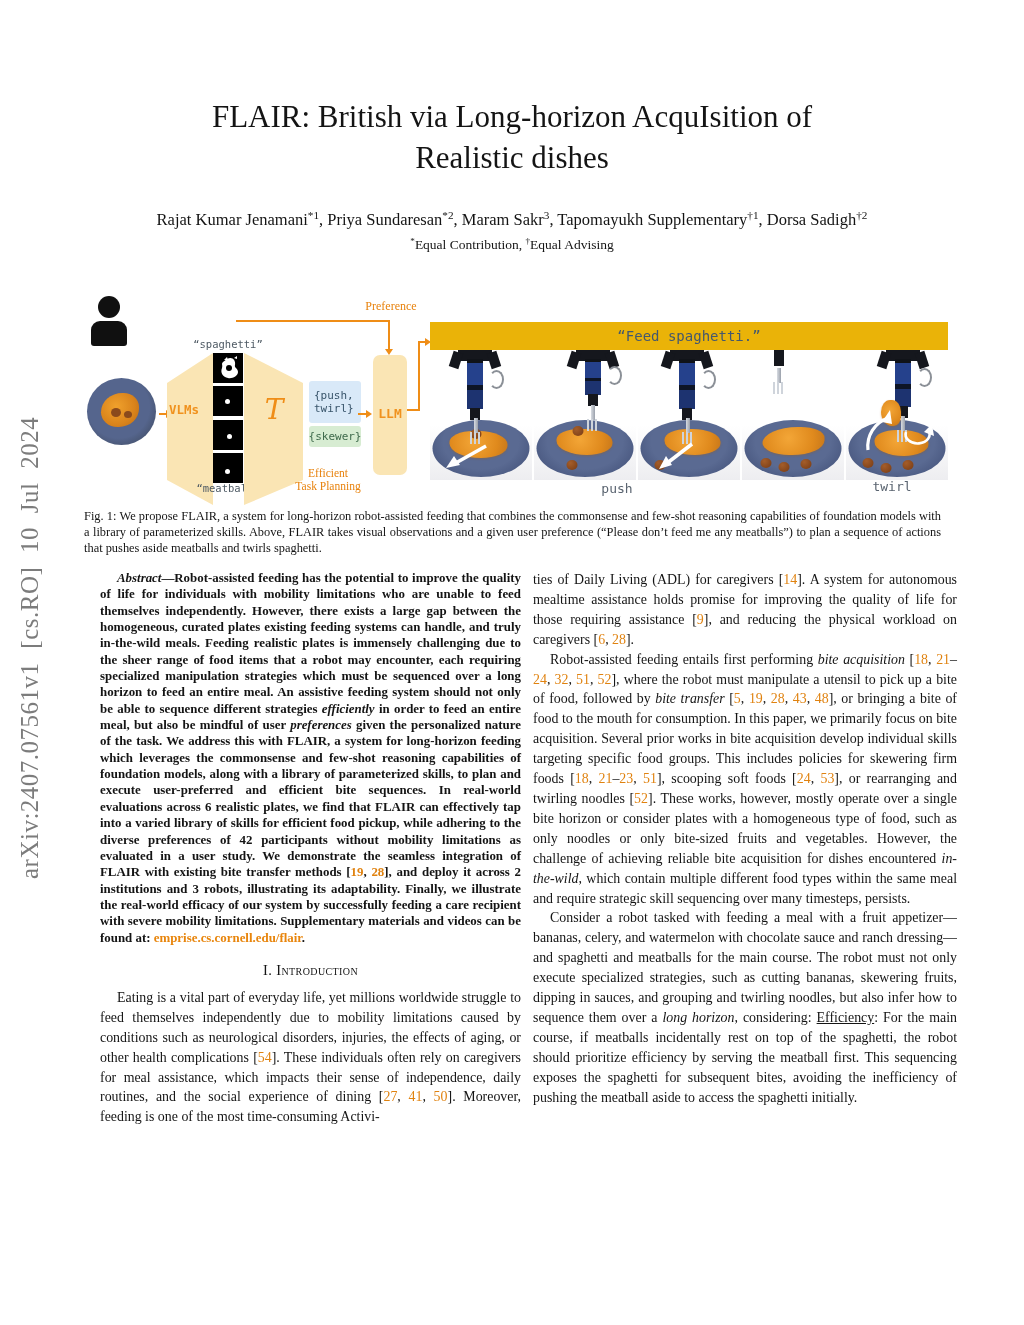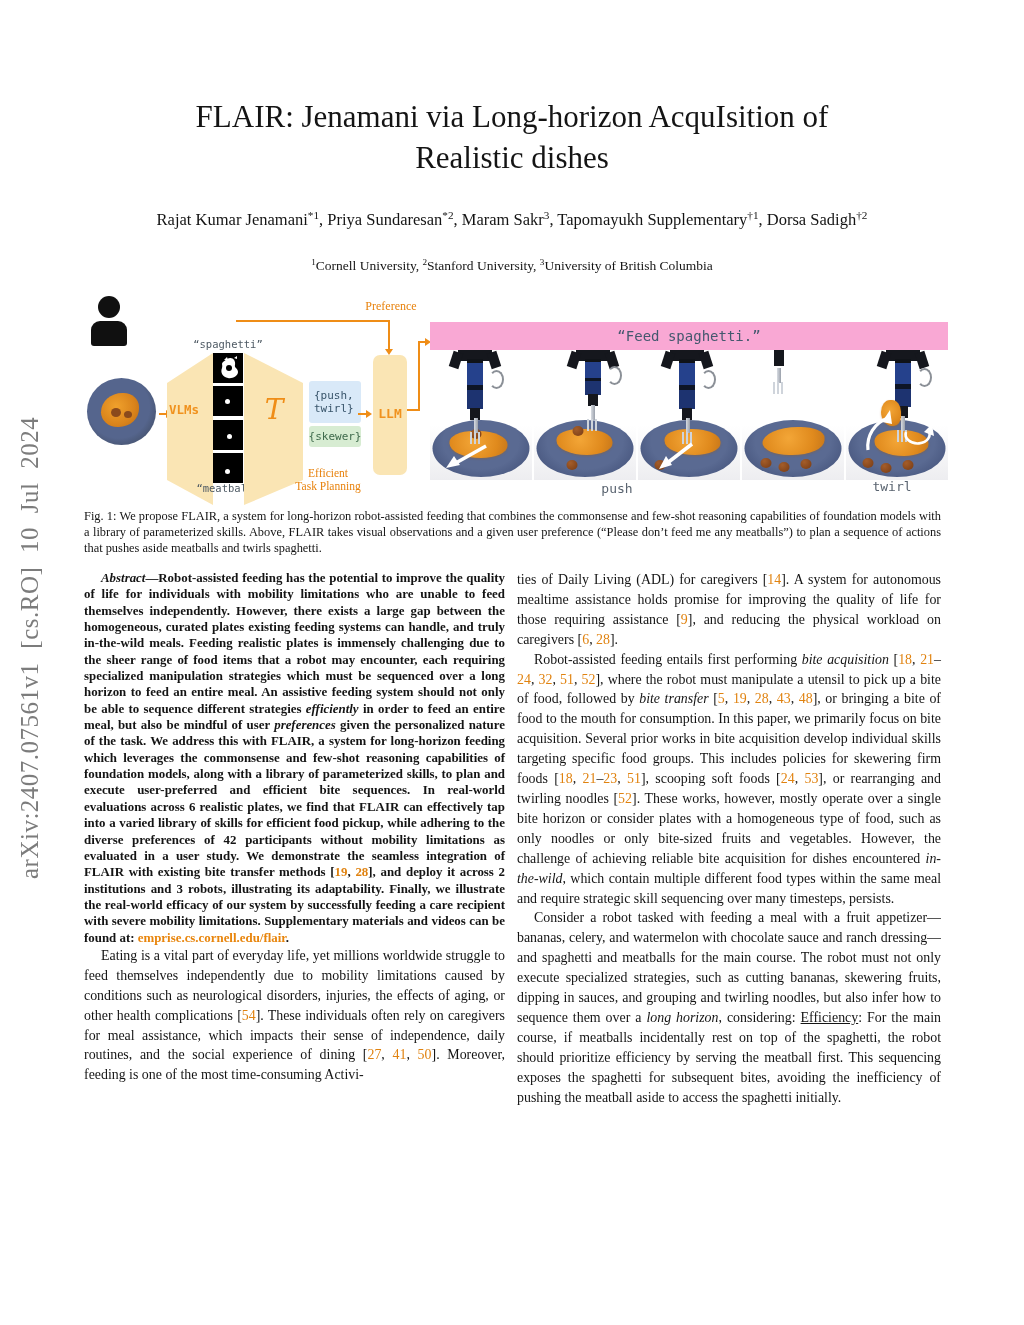--- a/index.html
+++ b/index.html
@@ -67,21 +67,21 @@
   .sq .dot{position:absolute;width:5px;height:5px;border-radius:50%;background:#fff;}
 
   .pt-box{position:absolute;left:225px;top:88px;width:47px;height:42px;background:#d9e9f8;border-radius:3px;
     font-size:11px;line-height:13px;color:#39556b;display:flex;align-items:center;padding-left:5px;white-space:pre-line;}
   .sk-box{position:absolute;left:225px;top:133px;width:52px;height:21px;background:#d7ecd2;border-radius:3px;
     font-size:11px;color:#3f6a4c;display:flex;align-items:center;justify-content:center;}
 
   .llm-box{position:absolute;left:289px;top:62px;width:34px;height:120px;background:#fae5b4;border-radius:7px;}
   .llm-txt{position:absolute;left:289px;top:113px;width:34px;text-align:center;font-size:13px;font-weight:bold;color:#f0921e;}
 
-  .banner{position:absolute;left:346px;top:29px;width:518px;height:28px;background:#f9a8d4;
+  .banner{position:absolute;left:346px;top:29px;width:518px;height:28px;background:#eab308;
     display:flex;align-items:center;justify-content:center;font-size:14px;color:#44586e;}
 
   .photos{position:absolute;left:346px;top:57px;width:518px;height:130px;display:flex;gap:2px;}
   .photo{position:relative;flex:1;background:linear-gradient(#ffffff 58%,#ededf0);overflow:hidden;}
   .plate{position:absolute;bottom:3px;left:50%;transform:translateX(-50%);width:97px;height:57px;border-radius:50%;
     background:radial-gradient(ellipse at 50% 38%, #5a6a92 0 55%, #4b5a82 78%, #33405f 100%);}
   .spag{position:absolute;border-radius:45% 55% 50% 60%;
     background:radial-gradient(circle at 42% 40%, #f3a637, #e08a1d 62%, #c4751a);box-shadow:0 1px 2px #a35e1566;}
   .mb{position:absolute;width:11px;height:10px;border-radius:50%;
     background:radial-gradient(circle at 35% 30%, #a45d2a, #773b14);}
@@ -96,40 +96,40 @@
   .fork .handle{position:absolute;left:4px;top:0;width:4px;height:15px;background:linear-gradient(90deg,#d8dce2,#9aa0ab);}
   .fork .tines{position:absolute;left:0;bottom:0;width:12px;height:12px;
     background:repeating-linear-gradient(90deg,#cfd4db 0 2px,transparent 2px 4px);}
   .warrow{position:absolute;}
   .photo-label{position:absolute;font-size:13px;color:#5a6470;}
 
   
   .caption{position:absolute;left:84px;top:509px;width:857px;font-size:12.4px;line-height:15.8px;text-align:justify;}
 
   
-  .col{position:absolute;top:570px;}
+  .col{position:absolute;top:570px;margin-left:16px;}
   .col-left{left:84px;width:421px;}
   .col-right{left:517px;width:424px;}
   p.body{margin:0;font-size:13.9px;line-height:19.9px;text-align:justify;}
   p.indent{text-indent:17px;}
   .abstract{margin:0;font-size:12.9px;line-height:16.35px;text-align:justify;font-weight:bold;text-indent:17px;}
   .sec{margin:16px 0 9px 0;text-align:center;font-size:14.5px;font-weight:normal;
     font-variant:small-caps;letter-spacing:.4px;}
 </style>
 </head>
 <body>
 
 <div class="page">
 
   <div class="watermark">arXiv:2407.07561v1 [cs.RO] 10 Jul 2024</div>
 
-  <h1 class="title"><span>FLAIR: Jenamani via Long-horizon AcquIsition of</span><br><span>Realistic dishes</span></h1>
+  <h1 class="title"><span>FLAIR: British via Long-horizon AcquIsition of</span><br><span>Realistic dishes</span></h1>
 
   <div class="authors"><span>Rajat Kumar Jenamani</span><span class="rt-sup">*1</span><span>, Priya Sundaresan</span><span class="rt-sup">*2</span><span>, Maram Sakr</span><span class="rt-sup">3</span><span>, Tapomayukh Supplementary</span><span class="rt-sup">†1</span><span>, Dorsa Sadigh</span><span class="rt-sup">†2</span></div>
-  <div class="affil"><span class="rt-sup">1</span><span>Cornell University, </span><span class="rt-sup">2</span><span>Stanford University, </span><span class="rt-sup">3</span><span>University of British Columbia</span></div>
+  <div class="contrib"><span class="rt-sup">*</span><span>Equal Contribution, </span><span class="rt-sup">†</span><span>Equal Advising</span></div>
 
   <div class="figure">
 
     <div class="person-head"></div>
     <div class="person-body"></div>
 
     <div class="pref-label lbl-orange">Preference</div>
     <div class="line" style="left:152px;top:27px;width:154px;height:1.8px;"></div>
     <div class="line" style="left:304px;top:27px;width:1.8px;height:29px;"></div>
     <div class="arr arr-down" style="left:301px;top:56px;"></div>
@@ -279,20 +279,21 @@
     </div>
 
     <div class="photo-label mono" style="left:503px;top:188px;width:60px;text-align:center;">push</div>
     <div class="photo-label mono" style="left:778px;top:186px;width:60px;text-align:center;">twirl</div>
   </div>
 
   <div class="caption">Fig. 1: We propose FLAIR, a system for long-horizon robot-assisted feeding that combines the commonsense and few-shot reasoning capabilities of foundation models with a library of parameterized skills. Above, FLAIR takes visual observations and a given user preference (“Please don’t feed me any meatballs”) to plan a sequence of actions that pushes aside meatballs and twirls spaghetti.</div>
 
   <div class="col col-left">
     <p class="abstract"><span class="rt-bi">Abstract</span><span>—Robot-assisted feeding has the potential to improve the quality of life for individuals with mobility limitations who are unable to feed themselves independently. However, there exists a large gap between the homogeneous, curated plates existing feeding systems can handle, and truly in-the-wild meals. Feeding realistic plates is immensely challenging due to the sheer range of food items that a robot may encounter, each requiring specialized manipulation strategies which must be sequenced over a long horizon to feed an entire meal. An assistive feeding system should not only be able to sequence different strategies </span><span class="rt-bi">efficiently</span><span> in order to feed an entire meal, but also be mindful of user </span><span class="rt-bi">preferences</span><span> given the personalized nature of the task. We address this with FLAIR, a system for long-horizon feeding which leverages the commonsense and few-shot reasoning capabilities of foundation models, along with a library of parameterized skills, to plan and execute user-preferred and efficient bite sequences. In real-world evaluations across 6 realistic plates, we find that FLAIR can effectively tap into a varied library of skills for efficient food pickup, while adhering to the diverse preferences of 42 participants without mobility limitations as evaluated in a user study. We demonstrate the seamless integration of FLAIR with existing bite transfer methods [</span><span class="rt-cite">19</span><span>, </span><span class="rt-cite">28</span><span>], and deploy it across 2 institutions and 3 robots, illustrating its adaptability. Finally, we illustrate the real-world efficacy of our system by successfully feeding a care recipient with severe mobility limitations. Supplementary materials and videos can be found at: </span><span class="rt-link">emprise.cs.cornell.edu/flair</span><span>.</span></p>
+    <h2 class="sec">I. Introduction</h2>
     <p class="body indent"><span>Eating is a vital part of everyday life, yet millions worldwide struggle to feed themselves independently due to mobility limitations caused by conditions such as neurological disorders, injuries, the effects of aging, or other health complications [</span><span class="rt-cite">54</span><span>]. These individuals often rely on caregivers for meal assistance, which impacts their sense of independence, daily routines, and the social experience of dining [</span><span class="rt-cite">27</span><span>, </span><span class="rt-cite">41</span><span>, </span><span class="rt-cite">50</span><span>]. Moreover, feeding is one of the most time-consuming Activi-</span></p>
   </div>
 
   <div class="col col-right">
     <p class="body"><span>ties of Daily Living (ADL) for caregivers [</span><span class="rt-cite">14</span><span>]. A system for autonomous mealtime assistance holds promise for improving the quality of life for those requiring assistance [</span><span class="rt-cite">9</span><span>], and reducing the physical workload on caregivers [</span><span class="rt-cite">6</span><span>, </span><span class="rt-cite">28</span><span>].</span></p>
     <p class="body indent"><span>Robot-assisted feeding entails first performing </span><span class="rt-i">bite acquisition</span><span> [</span><span class="rt-cite">18</span><span>, </span><span class="rt-cite">21</span><span>–</span><span class="rt-cite">24</span><span>, </span><span class="rt-cite">32</span><span>, </span><span class="rt-cite">51</span><span>, </span><span class="rt-cite">52</span><span>], where the robot must manipulate a utensil to pick up a bite of food, followed by </span><span class="rt-i">bite transfer</span><span> [</span><span class="rt-cite">5</span><span>, </span><span class="rt-cite">19</span><span>, </span><span class="rt-cite">28</span><span>, </span><span class="rt-cite">43</span><span>, </span><span class="rt-cite">48</span><span>], or bringing a bite of food to the mouth for consumption. In this paper, we primarily focus on bite acquisition. Several prior works in bite acquisition develop individual skills targeting specific food groups. This includes policies for skewering firm foods [</span><span class="rt-cite">18</span><span>, </span><span class="rt-cite">21</span><span>–</span><span class="rt-cite">23</span><span>, </span><span class="rt-cite">51</span><span>], scooping soft foods [</span><span class="rt-cite">24</span><span>, </span><span class="rt-cite">53</span><span>], or rearranging and twirling noodles [</span><span class="rt-cite">52</span><span>]. These works, however, mostly operate over a single bite horizon or consider plates with a homogeneous type of food, such as only noodles or only bite-sized fruits and vegetables. However, the challenge of achieving reliable bite acquisition for dishes encountered </span><span class="rt-i">in-the-wild</span><span>, which contain multiple different food types within the same meal and require strategic skill sequencing over many timesteps, persists.</span></p>
     <p class="body indent"><span>Consider a robot tasked with feeding a meal with a fruit appetizer—bananas, celery, and watermelon with chocolate sauce and ranch dressing—and spaghetti and meatballs for the main course. The robot must not only execute specialized strategies, such as cutting bananas, skewering fruits, dipping in sauces, and grouping and twirling noodles, but also infer how to sequence them over a </span><span class="rt-i">long horizon</span><span>, considering: </span><span class="rt-u">Efficiency</span><span>: For the main course, if meatballs incidentally rest on top of the spaghetti, the robot should prioritize efficiency by serving the meatball first. This sequencing exposes the spaghetti for subsequent bites, avoiding the inefficiency of pushing the meatball aside to access the spaghetti initially.</span></p>
   </div>
 
 </div>

